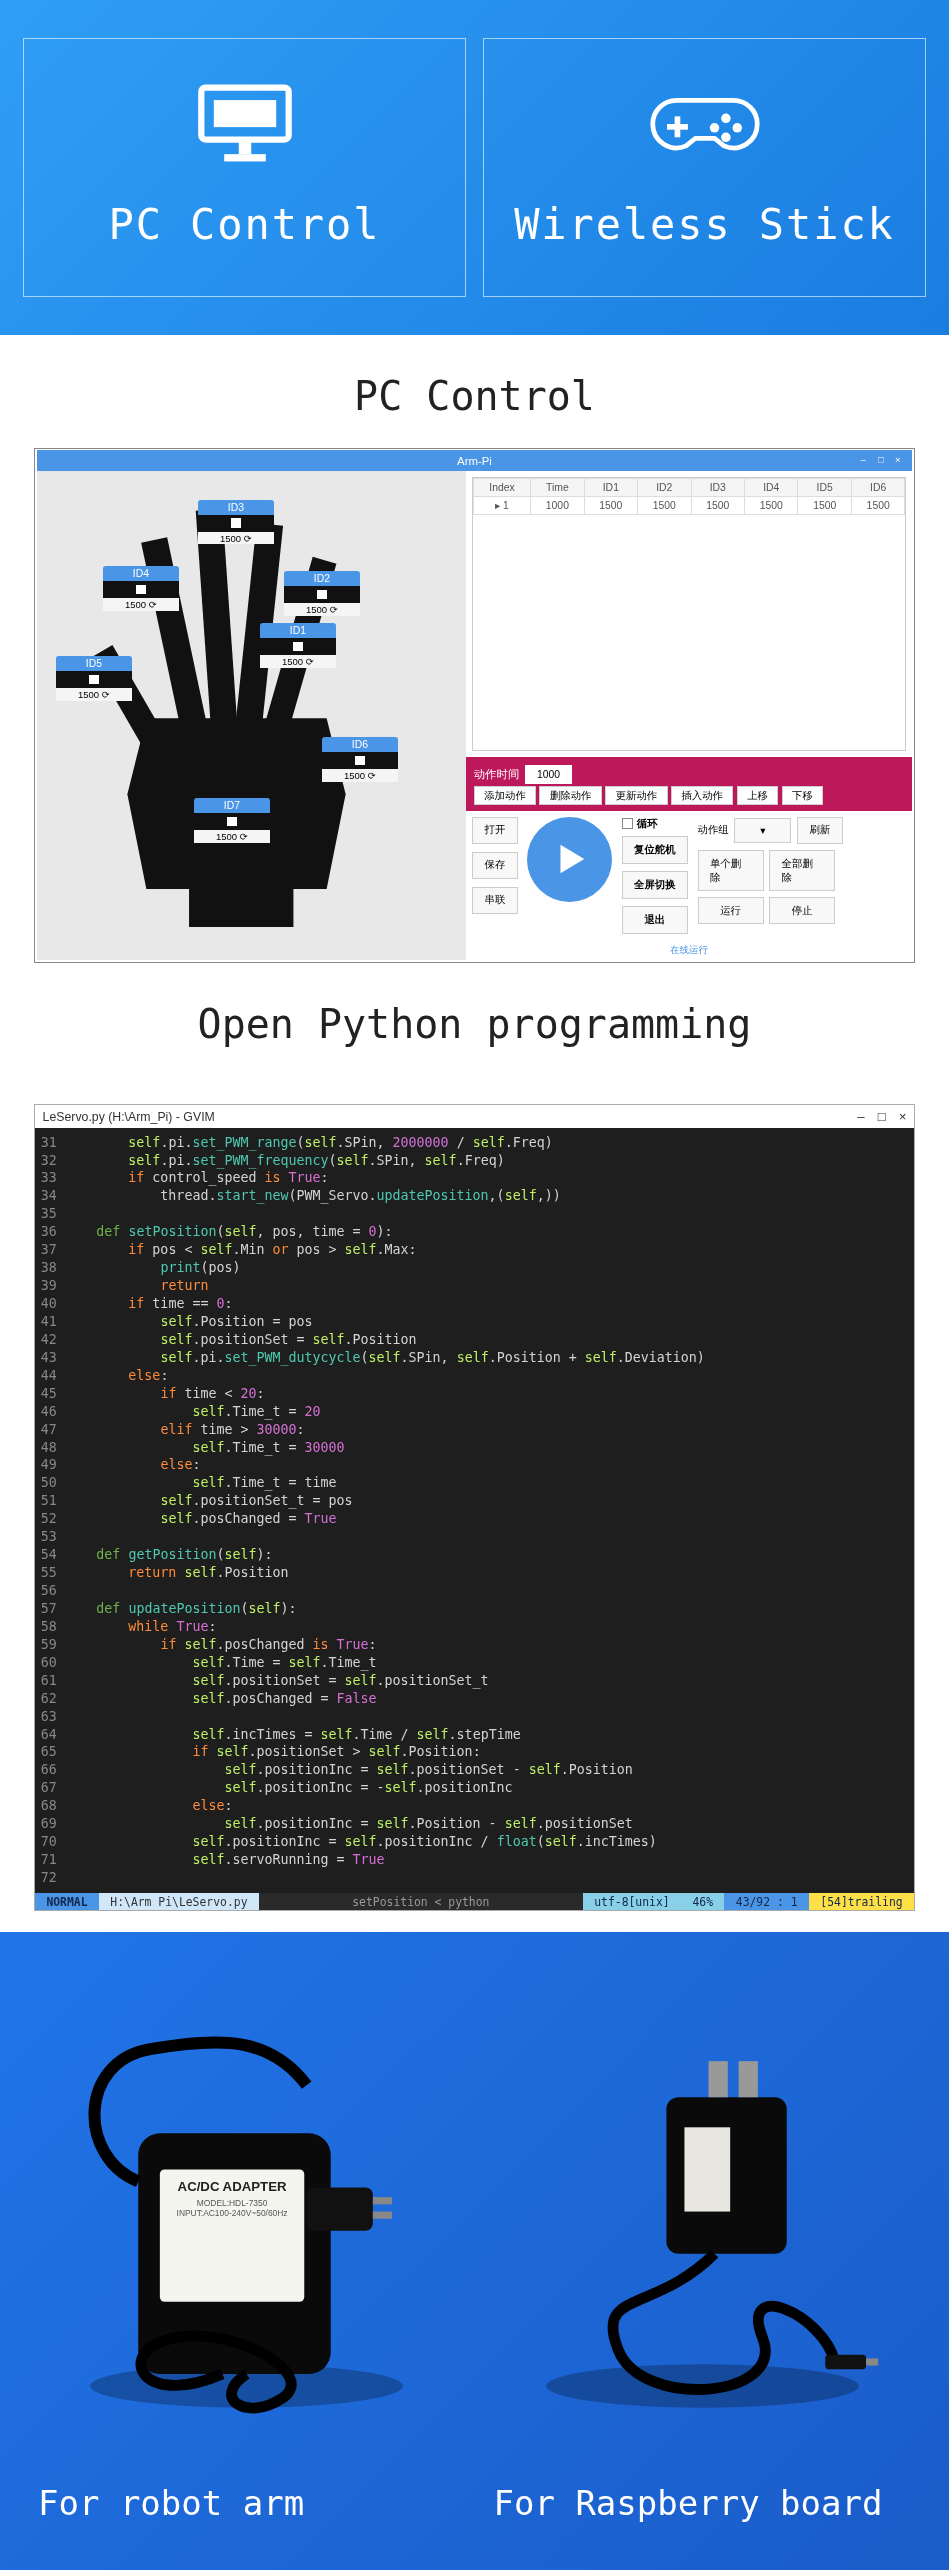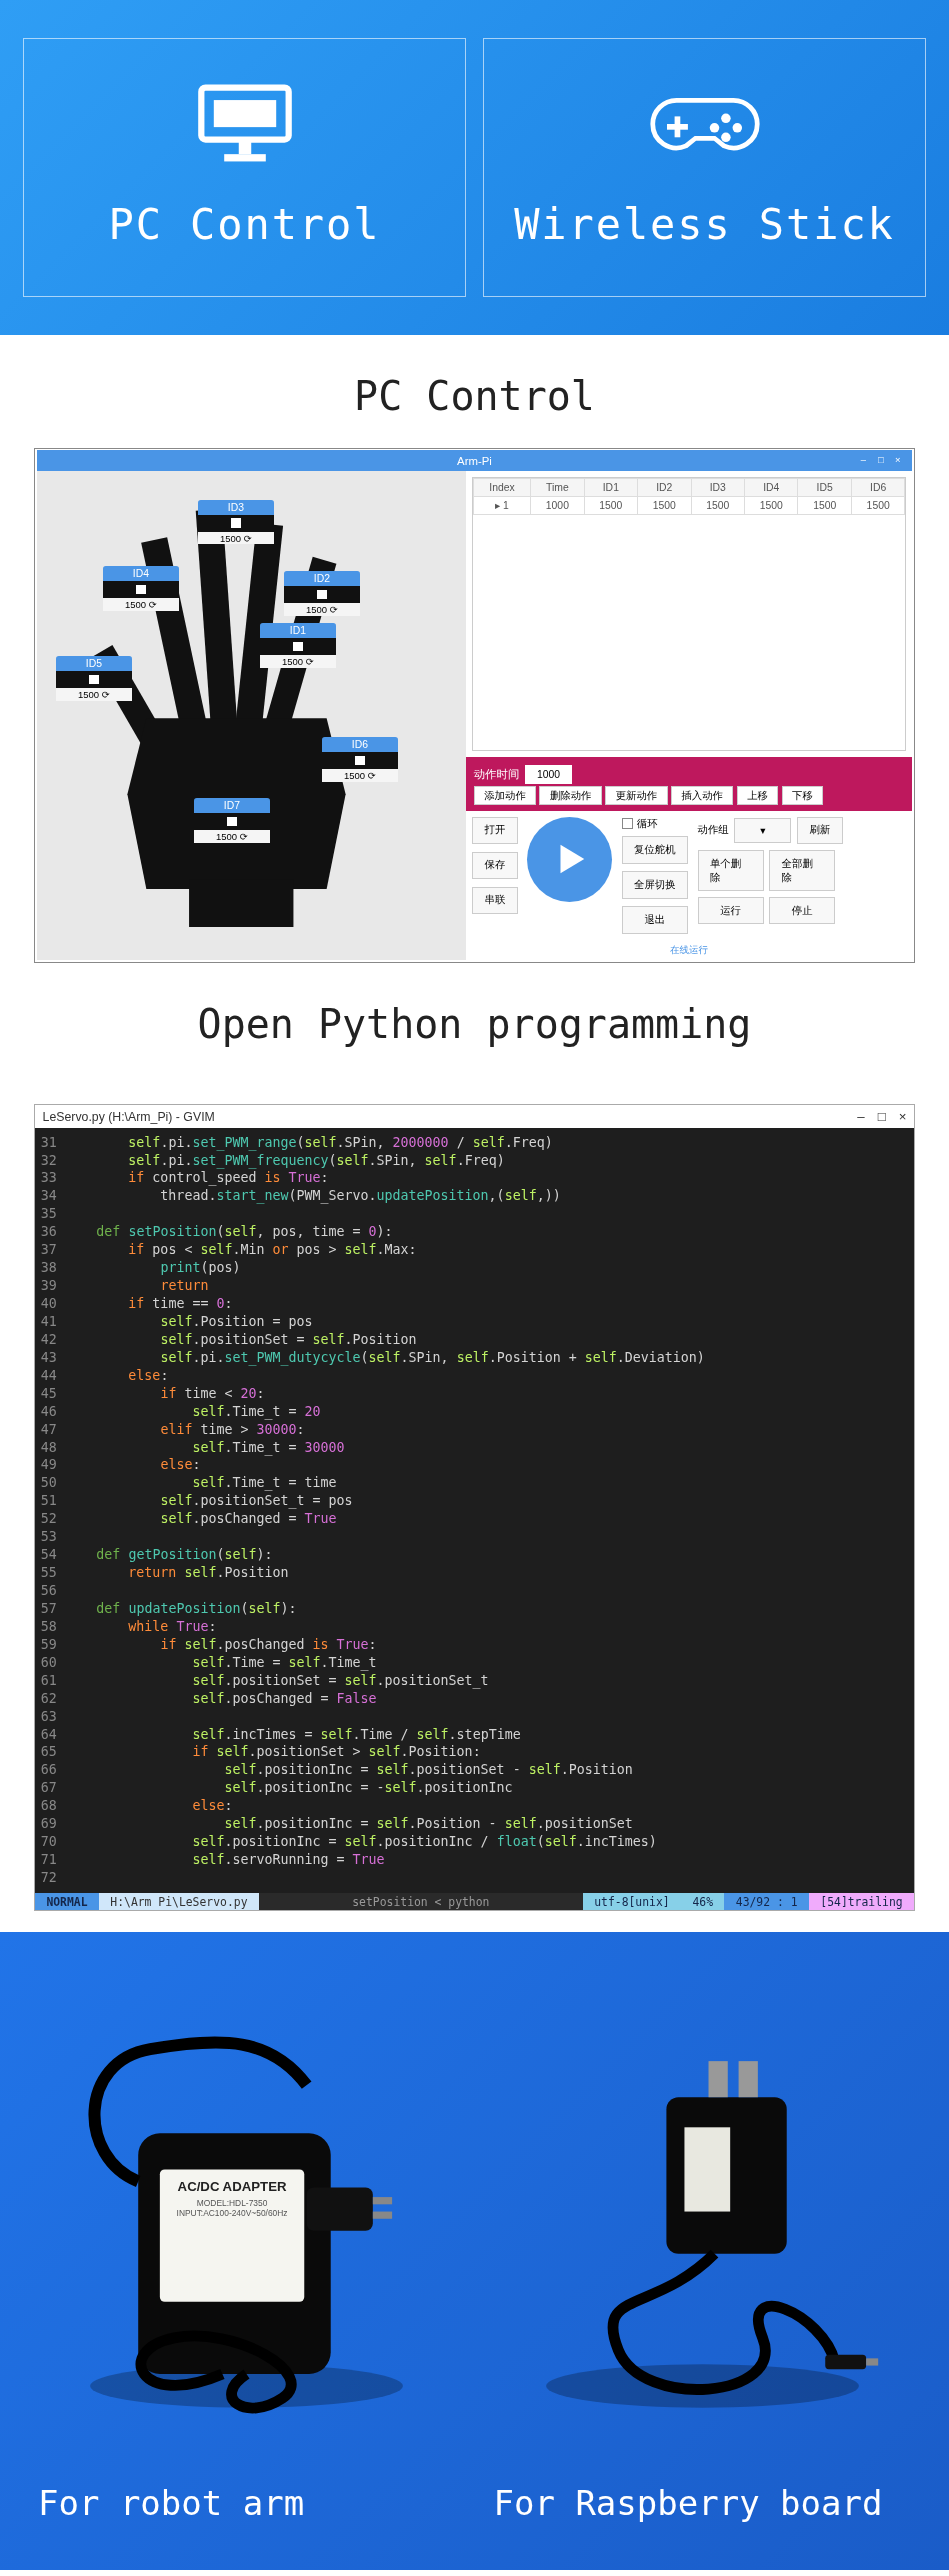--- a/index.html
+++ b/index.html
@@ -58,21 +58,21 @@
   .self { color:#bef264; }
   .bool { color:#d670d6; }
   .fn { color:#4ec9b0; }
   .status-bar { display:flex; font-size:11.4px; font-family:"Consolas",monospace; }
   .sb-seg { padding:1.9px 11.4px; }
   .sb-normal { background:#4a95e6; color:#14264a; font-weight:bold; }
   .sb-path { background:#d0e7fa; color:#333; flex:0 0 auto; }
   .sb-fn { background:#2a2a2a; color:#999; flex:1; text-align:center; }
   .sb-info { background:#87d0e8; color:#14264a; }
   .sb-ratio { background:#4a95e6; color:#14264a; }
-  .sb-trail { background:#f0abfc; color:#14264a; }
+  .sb-trail { background:#fde047; color:#14264a; }
   
   
   .adapters { margin-top:21px; background: linear-gradient(135deg, #2174e8 0%, #1a5cc8 100%); padding: 38px 38px 47px; display:flex; gap:38px; }
   .adapter { flex:1; display:flex; flex-direction:column; align-items:center;justify-content:flex-end; }
   .adapter .img { width:100%; height:494px; display:flex; align-items:center; justify-content:center; }
   .adapter .caption { color:#fff; font-family:"Consolas",monospace; font-size:34px; margin-top:19px; align-self:flex-start; }
 </style>
 </head>
 <body>
 
@@ -219,21 +219,21 @@
         <div class="btn-col" id="left-ctrl-col">
             <div class="cbtn">打开</div>
             <div class="cbtn">保存</div>
             <div class="cbtn">串联</div>
           </div>
         <div class="play-btn">
           <svg viewBox="0 0 40 40">
               <path d="M10 5 L35 20 L10 35 Z"></path>
             </svg>
         </div>
-        <div class="btn-col" style="gap:5.7px;">
+        <div class="btn-col" style="gap:5.7px;font-weight:bold;">
           <div class="checkbox-row">
             <span class="cb"></span>
               <span>循环</span>
           </div>
           <div id="right-ctrl-col" class="btn-col">
               <div class="cbtn">复位舵机</div>
               <div class="cbtn">全屏切换</div>
               <div class="cbtn">退出</div>
             </div>
         </div>

